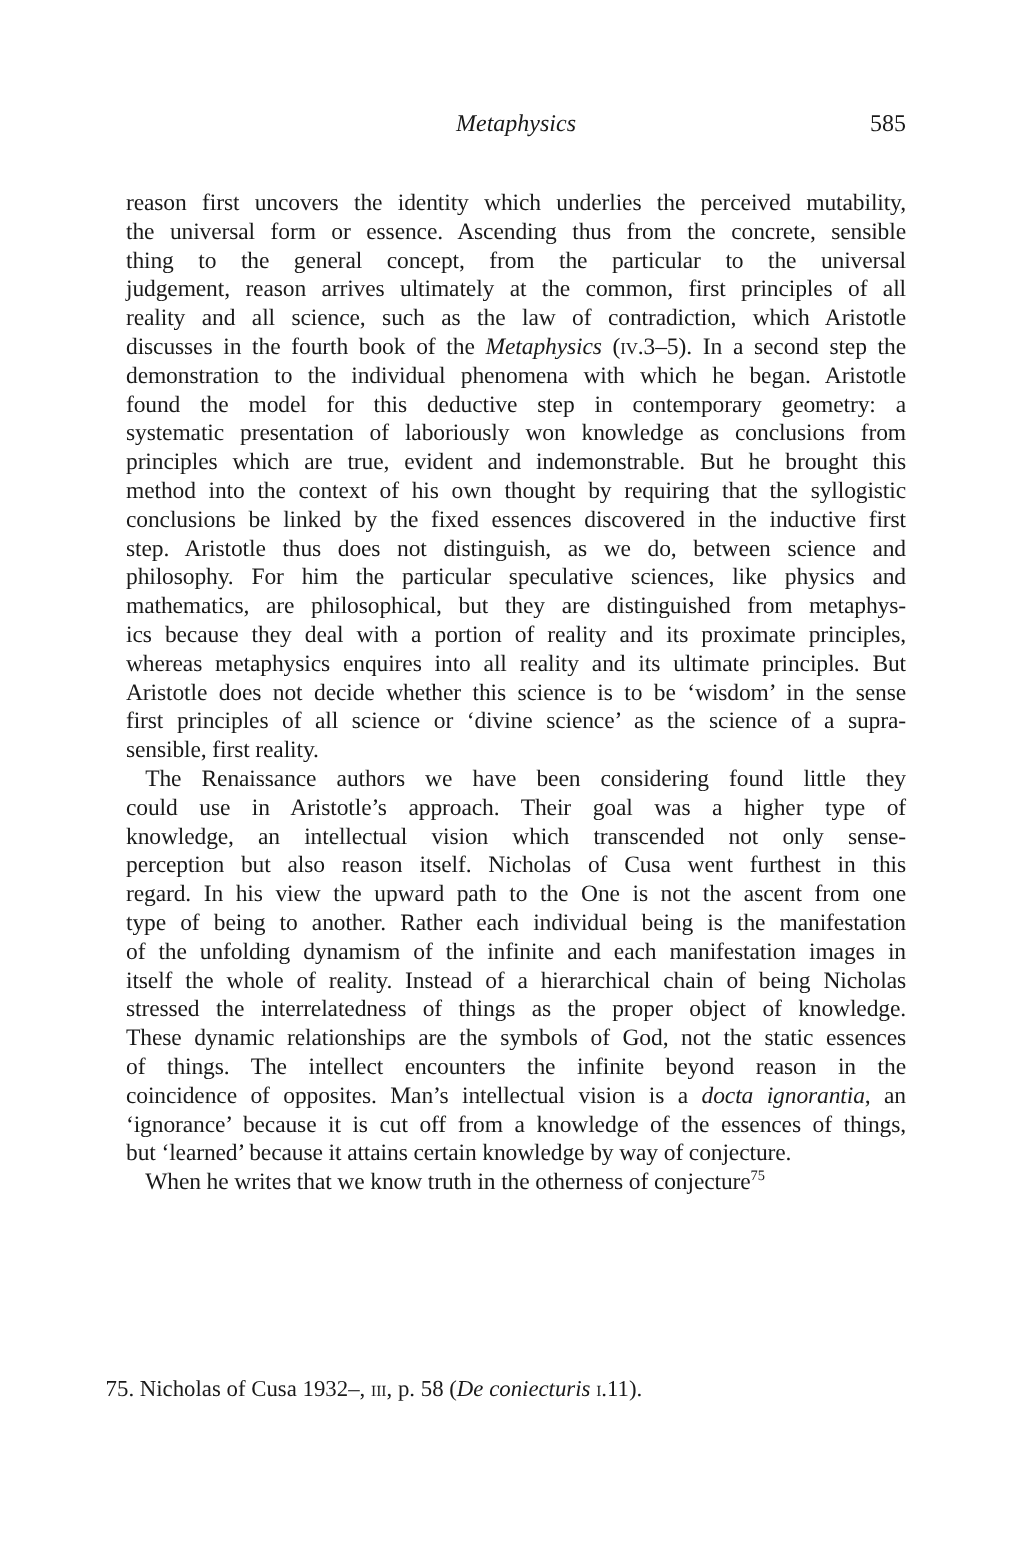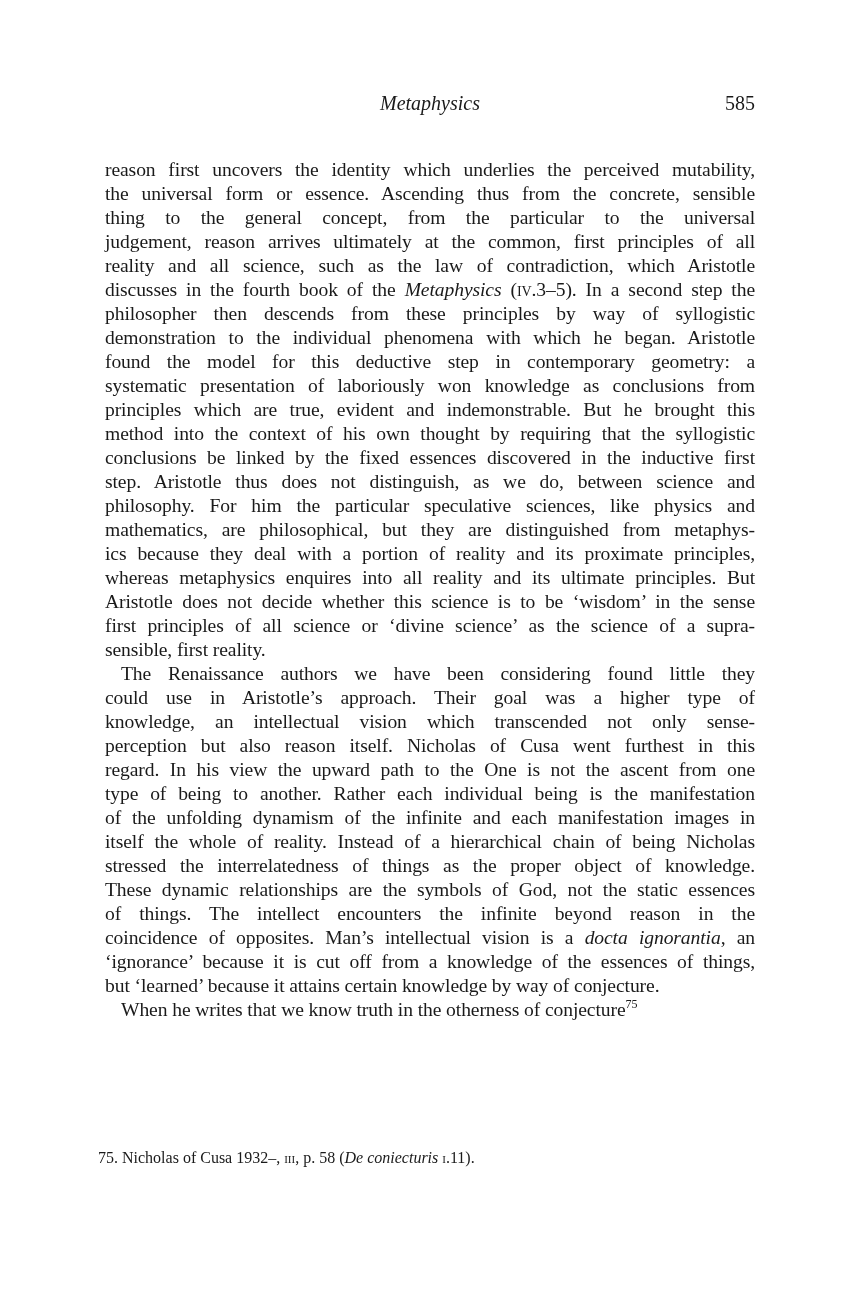--- a/index.html
+++ b/index.html
@@ -7,39 +7,38 @@
   .running-head { position: absolute; top: 92px; left: 105px; width: 650px; height: 28px; font-size: 20px; }
   .running-head .title { position: absolute; left: 0; right: 0; text-align: center; font-style: italic; }
   .running-head .folio { position: absolute; right: 0; top: 0; font-size: 20px; }
   .body-text { position: absolute; top: 158px; left: 105px; width: 650px; }
   .line { font-size: 19.6px; line-height: 24px; height: 24px; white-space: nowrap; text-align: justify; text-align-last: justify; letter-spacing: -0.1px; }
   .line.last { text-align-last: left; }
   .line.indent { padding-left: 16px; }
   .line i { font-style: italic; }
   .sc { font-variant: small-caps; }
   sup { font-size: 12px; line-height: 0; vertical-align: 8px; margin-top: 12px; }
-  .footnote { position: absolute; top: 1148px; left: 98px; width: 650px; font-size: 16px; line-height: 20px; }
+  .footnote { position: absolute; top: 1148px; left: 88px; width: 650px; font-size: 19px; line-height: 20px; }
   .footnote i { font-style: italic; }
 </style>
 </head>
 <body>
 
 <div class="running-head">
   <span class="title">Metaphysics</span>
   <span class="folio">585</span>
 </div>
 
 <div class="body-text">
   <div class="line">reason first uncovers the identity which underlies the perceived mutability,</div>
   <div class="line">the universal form or essence. Ascending thus from the concrete, sensible</div>
   <div class="line">thing to the general concept, from the particular to the universal</div>
   <div class="line">judgement, reason arrives ultimately at the common, first principles of all</div>
   <div class="line">reality and all science, such as the law of contradiction, which Aristotle</div>
   <div class="line"><span>discusses in the fourth book of the </span><i>Metaphysics</i> (<span class="sc">iv.3–5</span><span>). In a second step the</span></div>
-  <div class="line">philosopher then descends from these principles by way of syllogistic</div>
   <div class="line">demonstration to the individual phenomena with which he began. Aristotle</div>
   <div class="line">found the model for this deductive step in contemporary geometry: a</div>
   <div class="line">systematic presentation of laboriously won knowledge as conclusions from</div>
   <div class="line">principles which are true, evident and indemonstrable. But he brought this</div>
   <div class="line">method into the context of his own thought by requiring that the syllogistic</div>
   <div class="line">conclusions be linked by the fixed essences discovered in the inductive first</div>
   <div class="line">step. Aristotle thus does not distinguish, as we do, between science and</div>
   <div class="line">philosophy. For him the particular speculative sciences, like physics and</div>
   <div class="line">mathematics, are philosophical, but they are distinguished from metaphys-</div>
   <div class="line">ics because they deal with a portion of reality and its proximate principles,</div>

